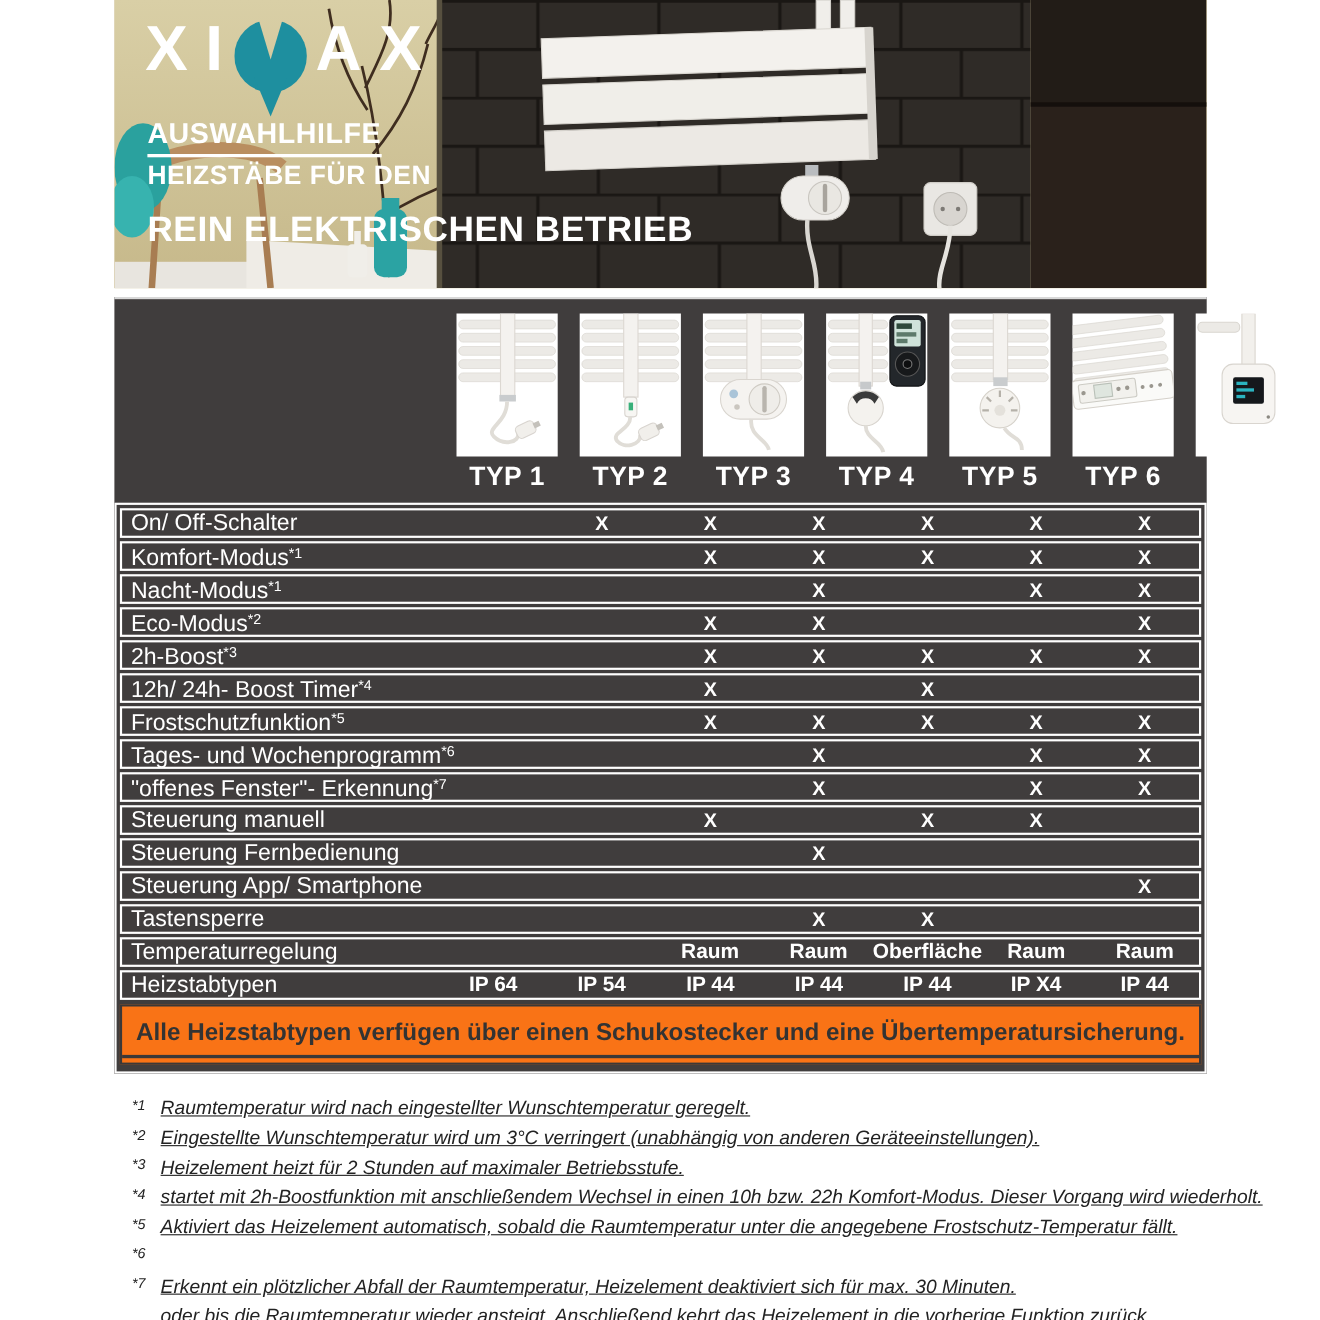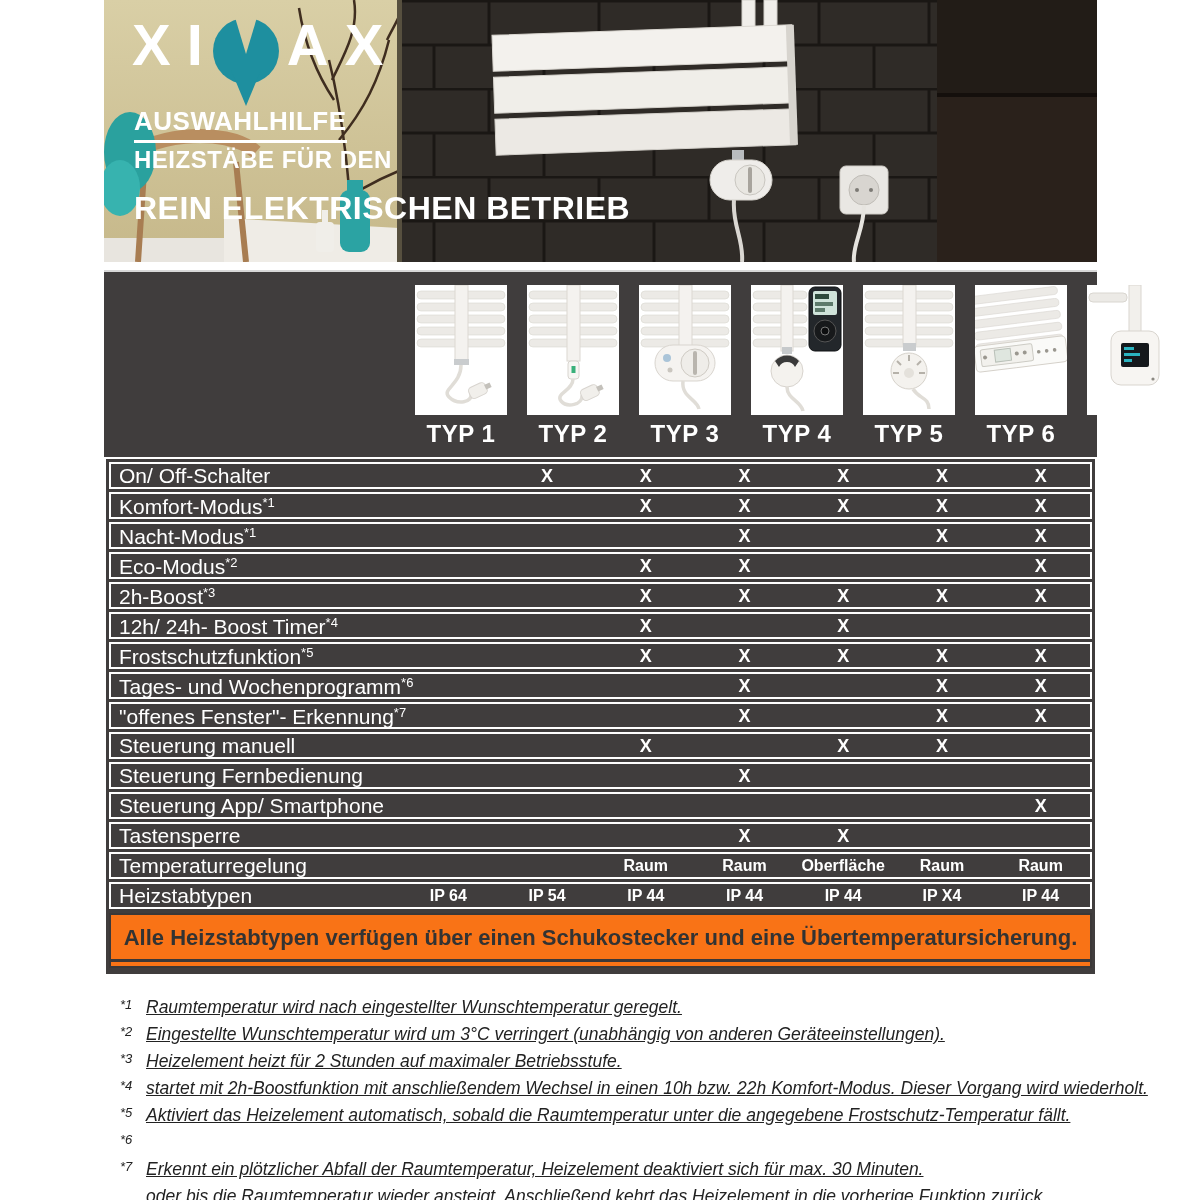--- a/index.html
+++ b/index.html
@@ -26,21 +26,21 @@
   .photo svg{display:block;}
   .ptyp{color:#fff;font-weight:bold;font-size:24px;margin-top:5px;letter-spacing:.5px;}
   .photo-grid{height:172px;}
 
   .grid-zone{border:2px solid #fff;background:#403d3d;padding:0 0 6px 0;}
   .trow{display:grid;grid-template-columns:288px repeat(7,1fr);border:2px solid #fff;
     margin:3px;height:23px;align-items:center;color:#fff;background:#403d3d;}
   .tlabel{font-size:21px;padding-left:8px;white-space:nowrap;}
   .tlabel sup{font-size:13px;position:relative;top:1px;}
   .tcell{text-align:center;font-weight:bold;font-size:18px;}
-  .tcell.value{font-size:16px;text-align:center;}
+  .tcell.value{font-size:19px;text-align:center;}
 
   .banner{margin:4px 3px 0 3px;background:#f97316;border:2px solid #3b3838;position:relative;
     text-align:center;font-weight:bold;font-size:22px;color:#333;padding:10px 0 15px 0;}
   .banner::after{content:"";position:absolute;left:0;right:0;bottom:4px;height:3px;background:#3b3838;}
 
   
   .footnotes{margin-top:18px;padding-left:16px;color:#222;}
   .fn{display:flex;align-items:flex-start;font-style:italic;font-size:17.5px;line-height:27px;}
   .fn .mark{flex:none;width:26px;font-size:13px;position:relative;top:-3px;font-style:italic;}
   .fn .text{white-space:nowrap;text-decoration:underline;}

